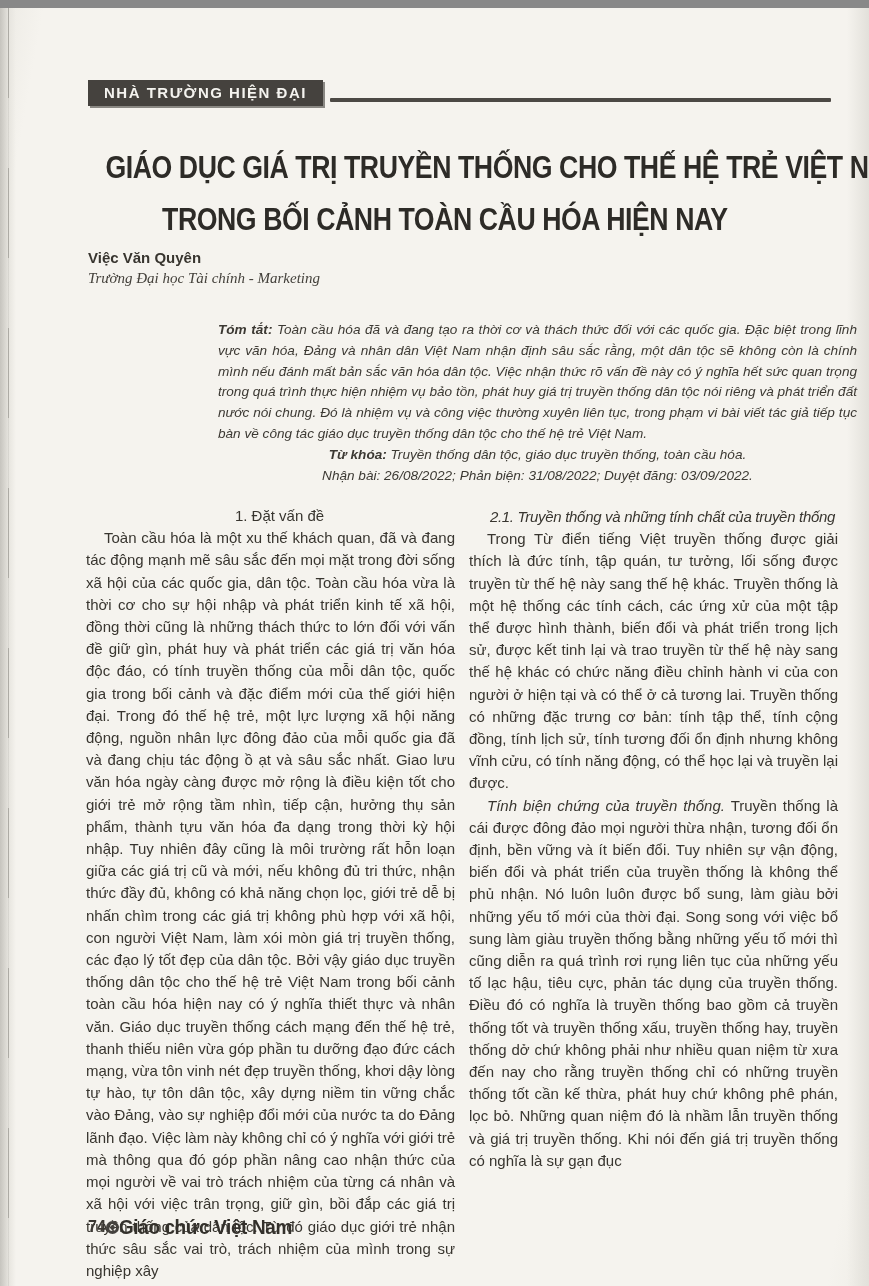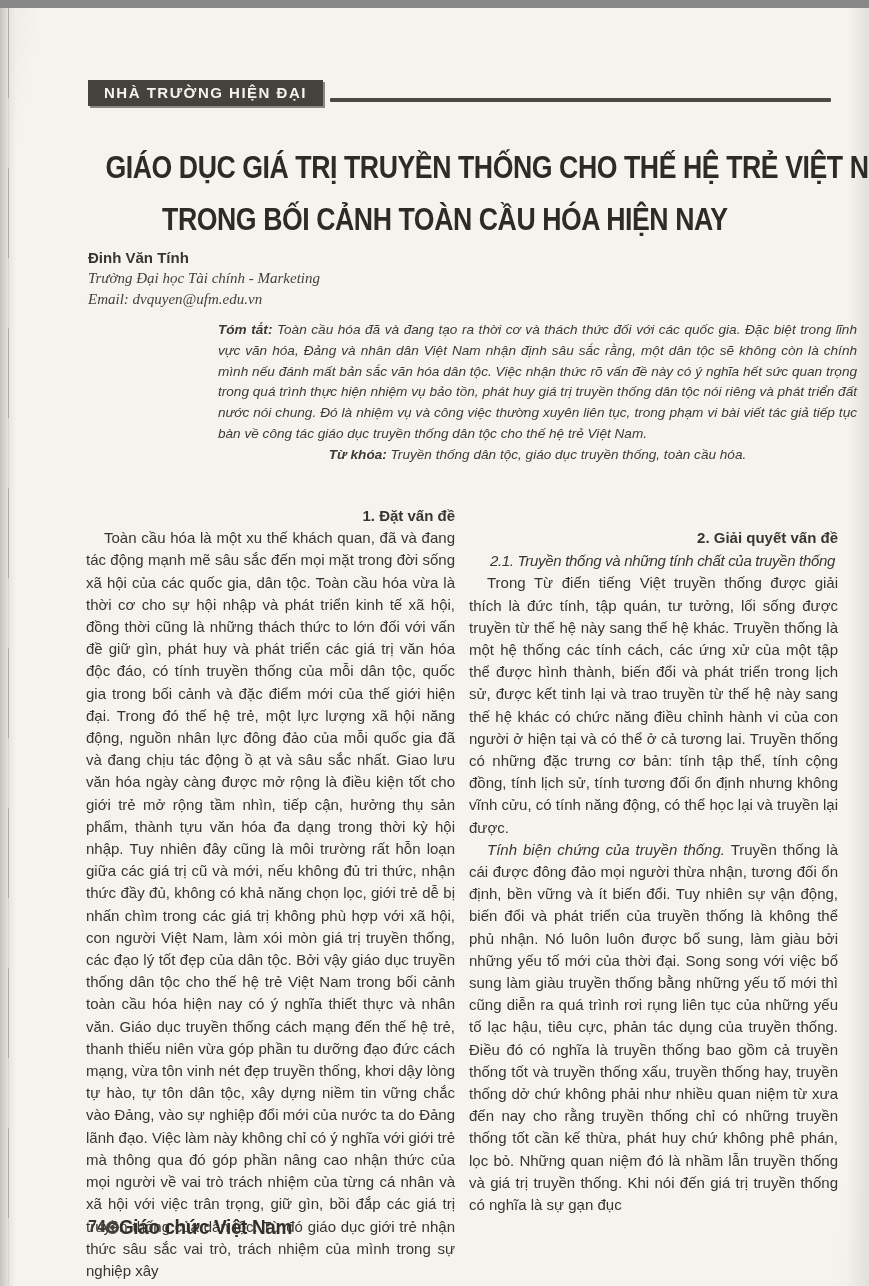--- a/index.html
+++ b/index.html
@@ -60,21 +60,21 @@
   .b{font-weight:bold;}
   .keywords-line,.dates-line{margin:0;text-align:center;}
   .columns{
     position:absolute;left:86px;right:31px;top:497px;
     display:flex;gap:14px;
     font-size:15px;line-height:22.2px;
   }
   .col{flex:1 1 0;text-align:justify;}
   .col p{margin:0;}
   .para{text-indent:18px;}
-  .h-bold{font-weight:bold;text-indent:18px;text-align:right;}
+  .h-bold{font-weight:normal;text-indent:18px;text-align:center;}
   .h-italic{font-style:italic;text-indent:18px;white-space:nowrap;letter-spacing:-.3px;text-align:left;}
   .gap-top{margin-top:22px !important;}
   .sub-gap-top{margin-top:1px !important;text-align:center;}
   .lead-italic{font-style:italic;}
   .footer{
     position:absolute;left:88px;top:1207px;
     display:flex;align-items:center;
   }
   .page-number{font-size:16px;font-weight:bold;color:#3b3833;}
   .journal-logo{
@@ -100,37 +100,36 @@
 
   <div class="banner">NHÀ TRƯỜNG HIỆN ĐẠI</div>
   <div class="rule"></div>
 
   <div class="title-wrap">
     <span class="title-line">GIÁO DỤC GIÁ TRỊ TRUYỀN THỐNG CHO THẾ HỆ TRẺ VIỆT NAM</span><br>
     <span class="title-line">TRONG BỐI CẢNH TOÀN CẦU HÓA HIỆN NAY</span>
   </div>
 
   <div class="author-block">
-    <div class="author-name">Đinh Văn Tính</div>
+    <div class="author-name">Việc Văn Quyên</div>
     <div class="author-affiliation">Trường Đại học Tài chính - Marketing</div>
-    <div class="author-email">Email: dvquyen@ufm.edu.vn</div>
   </div>
 
   <div class="abstract-block">
     <p class="abstract-text"><span class="b">Tóm tắt:</span><span> Toàn cầu hóa đã và đang tạo ra thời cơ và thách thức đối với các quốc gia. Đặc biệt trong lĩnh vực văn hóa, Đảng và nhân dân Việt Nam nhận định sâu sắc rằng, một dân tộc sẽ không còn là chính mình nếu đánh mất bản sắc văn hóa dân tộc. Việc nhận thức rõ vấn đề này có ý nghĩa hết sức quan trọng trong quá trình thực hiện nhiệm vụ bảo tồn, phát huy giá trị truyền thống dân tộc nói riêng và phát triển đất nước nói chung. Đó là nhiệm vụ và công việc thường xuyên liên tục, trong phạm vi bài viết tác giả tiếp tục bàn về công tác giáo dục truyền thống dân tộc cho thế hệ trẻ Việt Nam.</span></p>
     <p class="keywords-line"><span class="b">Từ khóa:</span><span> Truyền thống dân tộc, giáo dục truyền thống, toàn cầu hóa.</span></p>
+    <p class="dates-line">Nhận bài: 26/08/2022; Phản biện: 31/08/2022; Duyệt đăng: 03/09/2022.</p>
   </div>
 
   <div class="columns">
     <div class="col">
       <p class="h-bold">1. Đặt vấn đề</p>
       <p class="para">Toàn cầu hóa là một xu thế khách quan, đã và đang tác động mạnh mẽ sâu sắc đến mọi mặt trong đời sống xã hội của các quốc gia, dân tộc. Toàn cầu hóa vừa là thời cơ cho sự hội nhập và phát triển kinh tế xã hội, đồng thời cũng là những thách thức to lớn đối với vấn đề giữ gìn, phát huy và phát triển các giá trị văn hóa độc đáo, có tính truyền thống của mỗi dân tộc, quốc gia trong bối cảnh và đặc điểm mới của thế giới hiện đại. Trong đó thế hệ trẻ, một lực lượng xã hội năng động, nguồn nhân lực đông đảo của mỗi quốc gia đã và đang chịu tác động ồ ạt và sâu sắc nhất. Giao lưu văn hóa ngày càng được mở rộng là điều kiện tốt cho giới trẻ mở rộng tầm nhìn, tiếp cận, hưởng thụ sản phẩm, thành tựu văn hóa đa dạng trong thời kỳ hội nhập. Tuy nhiên đây cũng là môi trường rất hỗn loạn giữa các giá trị cũ và mới, nếu không đủ tri thức, nhận thức đầy đủ, không có khả năng chọn lọc, giới trẻ dễ bị nhấn chìm trong các giá trị không phù hợp với xã hội, con người Việt Nam, làm xói mòn giá trị truyền thống, các đạo lý tốt đẹp của dân tộc. Bởi vậy giáo dục truyền thống dân tộc cho thế hệ trẻ Việt Nam trong bối cảnh toàn cầu hóa hiện nay có ý nghĩa thiết thực và nhân văn. Giáo dục truyền thống cách mạng đến thế hệ trẻ, thanh thiếu niên vừa góp phần tu dưỡng đạo đức cách mạng, vừa tôn vinh nét đẹp truyền thống, khơi dậy lòng tự hào, tự tôn dân tộc, xây dựng niềm tin vững chắc vào Đảng, vào sự nghiệp đổi mới của nước ta do Đảng lãnh đạo. Việc làm này không chỉ có ý nghĩa với giới trẻ mà thông qua đó góp phần nâng cao nhận thức của mọi người về vai trò trách nhiệm của từng cá nhân và xã hội với việc trân trọng, giữ gìn, bồi đắp các giá trị truyền thống của dân tộc. Từ đó giáo dục giới trẻ nhận thức sâu sắc vai trò, trách nhiệm của mình trong sự nghiệp xây</p>
     </div>
     <div class="col">
-      <p class="h-bold gap-top">2. Giải quyết vấn đề</p>
       <p class="h-italic sub-gap-top">2.1. Truyền thống và những tính chất của truyền thống</p>
       <p class="para">Trong Từ điển tiếng Việt truyền thống được giải thích là đức tính, tập quán, tư tưởng, lối sống được truyền từ thế hệ này sang thế hệ khác. Truyền thống là một hệ thống các tính cách, các ứng xử của một tập thể được hình thành, biến đổi và phát triển trong lịch sử, được kết tinh lại và trao truyền từ thế hệ này sang thế hệ khác có chức năng điều chỉnh hành vi của con người ở hiện tại và có thể ở cả tương lai. Truyền thống có những đặc trưng cơ bản: tính tập thể, tính cộng đồng, tính lịch sử, tính tương đối ổn định nhưng không vĩnh cửu, có tính năng động, có thể học lại và truyền lại được.</p>
       <p class="para"><span class="lead-italic">Tính biện chứng của truyền thống.</span><span> Truyền thống là cái được đông đảo mọi người thừa nhận, tương đối ổn định, bền vững và ít biến đổi. Tuy nhiên sự vận động, biến đổi và phát triển của truyền thống là không thể phủ nhận. Nó luôn luôn được bổ sung, làm giàu bởi những yếu tố mới của thời đại. Song song với việc bổ sung làm giàu truyền thống bằng những yếu tố mới thì cũng diễn ra quá trình rơi rụng liên tục của những yếu tố lạc hậu, tiêu cực, phản tác dụng của truyền thống. Điều đó có nghĩa là truyền thống bao gồm cả truyền thống tốt và truyền thống xấu, truyền thống hay, truyền thống dở chứ không phải như nhiều quan niệm từ xưa đến nay cho rằng truyền thống chỉ có những truyền thống tốt cần kế thừa, phát huy chứ không phê phán, lọc bỏ. Những quan niệm đó là nhầm lẫn truyền thống và giá trị truyền thống. Khi nói đến giá trị truyền thống có nghĩa là sự gạn đục</span></p>
     </div>
   </div>
 
   <div class="footer">
     <span class="page-number">74</span>
     <span class="journal-logo"></span>
     <span class="journal-name">Giáo chức Việt Nam</span>

